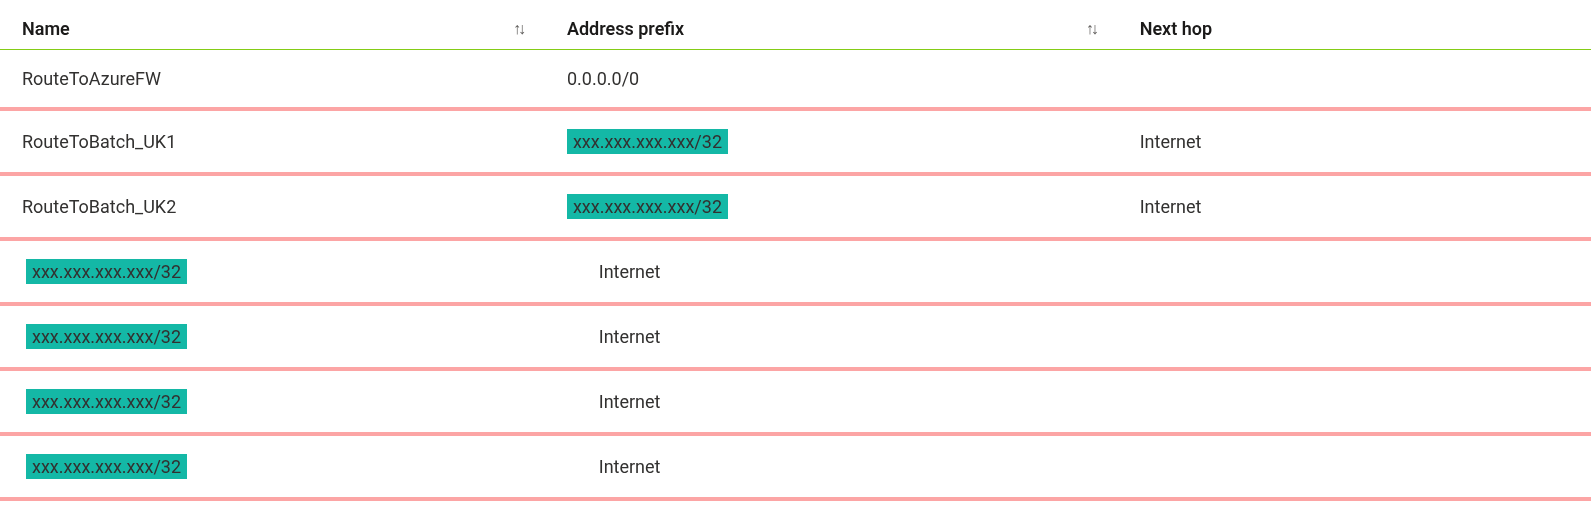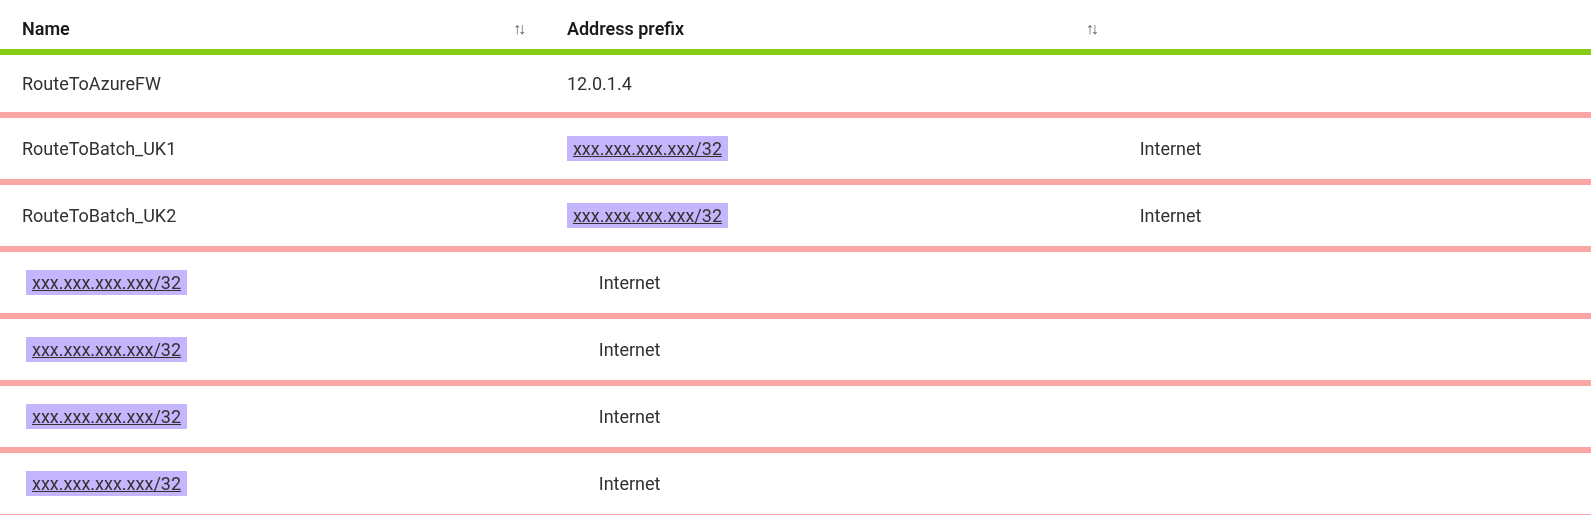--- a/index.html
+++ b/index.html
@@ -7,69 +7,71 @@
       font-family: "Segoe UI", -apple-system, BlinkMacSystemFont, Roboto, sans-serif;
       font-size: 18px;
       color: #323130;
       background: #fff;
       padding: 8px 0;
     }
     .table { width: 100%; }
     .table-header {
       display: flex;
       align-items: flex-start;
-      border-bottom: 6px solid #84cc16;
+      border-bottom: 1px solid #84cc16;
       padding: 10px 0;
     }
     .table-row {
       display: flex;
       align-items: center;
-      border-bottom: 6px solid #fca5a5;
+      border-bottom: 4px solid #fca5a5;
       padding: 18px 0;
     }
     .col-name { flex: 0 0 34%; padding-left: 22px; display: flex; align-items: center; justify-content: space-between; }
     .col-address { flex: 0 0 36%; padding-left: 26px; display: flex; align-items: center; justify-content: space-between; }
     .col-nexthop { flex: 0 0 30%; padding-left: 26px; display: flex; align-items: center; }
     .header-label { font-weight: 600; color: #1b1a19; }
     .sort-icon {
       font-size: 16px;
       color: #605e5c;
       padding-right: 18px;
       letter-spacing: -3px;
       user-select: none;
     }
     .cell-value { font-weight: 400; color: #323130; }
     .masked {
-      background: #c4b5fd;
+      background: #14b8a6;
       padding: 2px 6px;
       display: inline-block;
-      text-decoration: underline;
     }
   </style>
 </head>
 <body>
 
 <div class="table">
   <div class="table-header">
     <div class="col-name">
       <span class="header-label">Name</span>
       <span class="sort-icon">↑↓</span>
     </div>
     <div class="col-address">
       <span class="header-label">Address prefix</span>
       <span class="sort-icon">↑↓</span>
     </div>
+    <div class="col-nexthop">
+      <span class="header-label">Next hop</span>
+    </div>
   </div>
   <div id="rows-container">
       <div class="table-row">
         <div class="col-name">
           <span class="cell-value">RouteToAzureFW</span>
         </div>
-        <div class="col-nexthop">
-          <span class="cell-value">12.0.1.4</span>
+        <div class="col-address">
+          <span class="cell-value">0.0.0.0/0</span>
         </div>
       </div>
       <div class="table-row">
         <div class="col-name">
           <span class="cell-value">RouteToBatch_UK1</span>
         </div>
         <div class="col-address">
           <span class="cell-value masked">xxx.xxx.xxx.xxx/32</span>
         </div>
         <div class="col-nexthop">

